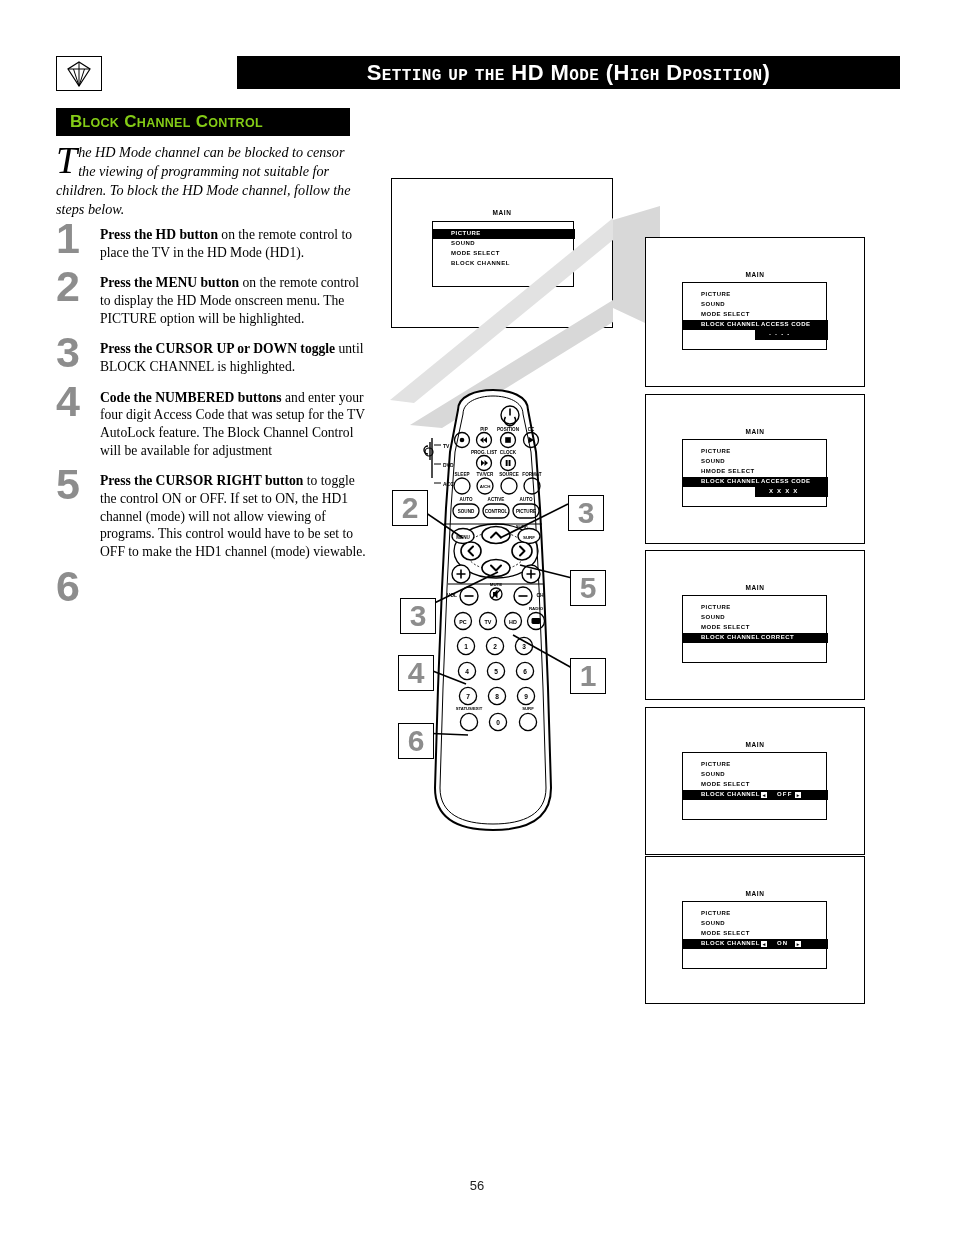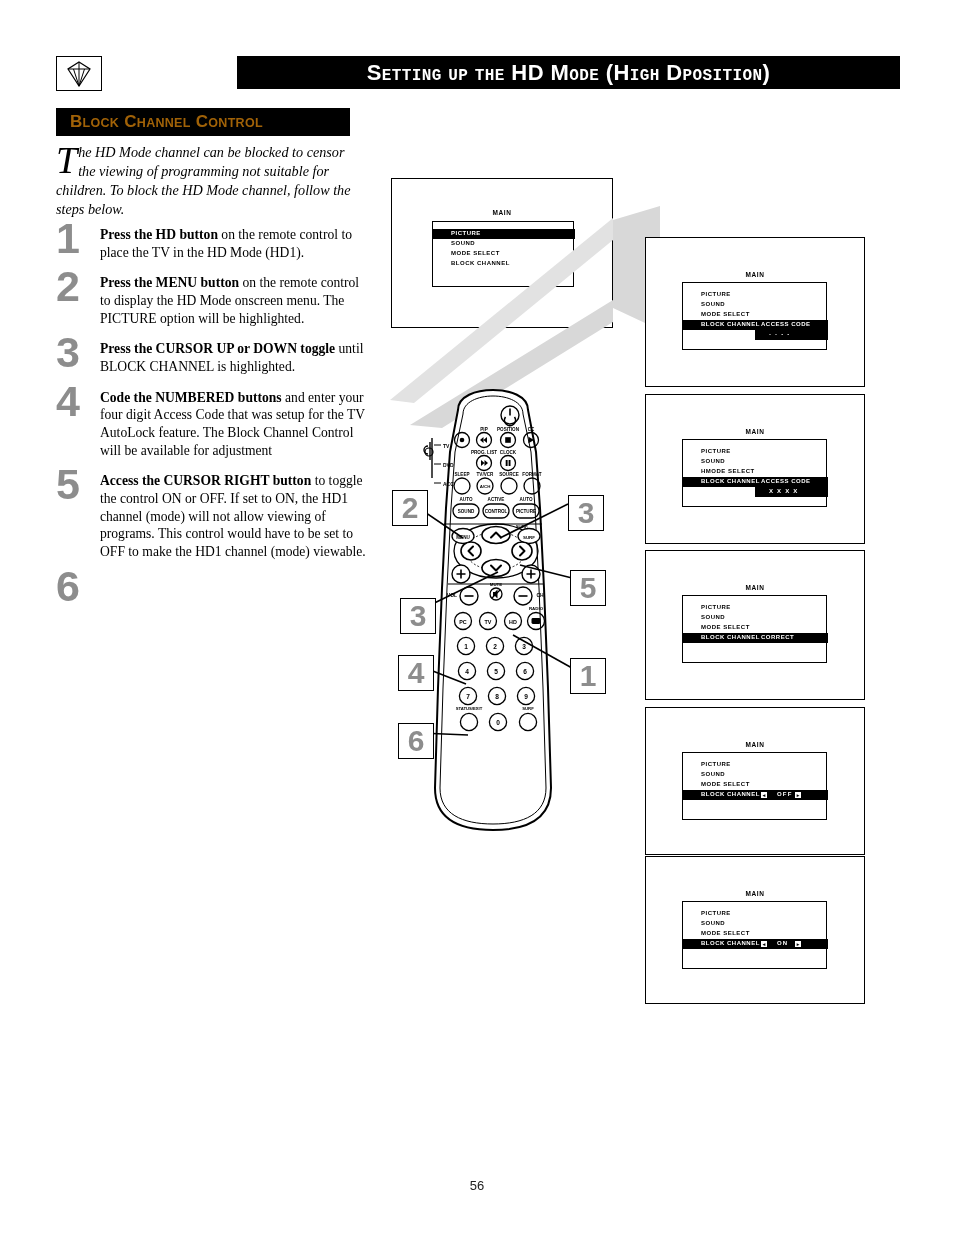--- a/index.html
+++ b/index.html
@@ -27,21 +27,21 @@
   }
   .logo-box svg{position:absolute;left:50%;top:50%;transform:translate(-50%,-50%);}
 
   
   .sec-bar{
     position:absolute;left:56px;top:108px;width:294px;height:28px;
     background:#000;display:flex;align-items:center;padding-left:14px;
     box-sizing:border-box;
   }
   .sec-title{
-    color:#a16207;font-family:"Liberation Sans",sans-serif;font-weight:bold;
+    color:#84cc16;font-family:"Liberation Sans",sans-serif;font-weight:bold;
     font-size:17px;letter-spacing:.3px;white-space:nowrap;
   }
   .sec-title .sc{font-size:12.5px;}
 
   
   .intro{
     position:absolute;left:56px;top:143px;width:308px;
     font-style:italic;font-size:14.2px;line-height:1.33;text-align:left;
   }
   .dropcap{
@@ -135,21 +135,21 @@
       <div class="step">
         <div class="num">3</div>
         <div class="txt"><b>Press the CURSOR UP or DOWN toggle</b> until BLOCK CHANNEL is highlighted.</div>
       </div>
       <div class="step">
         <div class="num">4</div>
         <div class="txt"><b>Code the NUMBERED buttons</b> and enter your four digit Access Code that was setup for the TV AutoLock feature. The Block Channel Control will be available for adjustment</div>
       </div>
       <div class="step">
         <div class="num">5</div>
-        <div class="txt"><b>Access the CURSOR RIGHT button</b> to toggle the control ON or OFF. If set to ON, the HD1 channel (mode) will not allow viewing of programs. This control would have to be set to OFF to make the HD1 channel (mode) viewable.</div>
+        <div class="txt"><b>Press the CURSOR RIGHT button</b> to toggle the control ON or OFF. If set to ON, the HD1 channel (mode) will not allow viewing of programs. This control would have to be set to OFF to make the HD1 channel (mode) viewable.</div>
       </div>
       <div class="step">
         <div class="num">6</div>
       </div>
     </div>
 
   <div class="tvbox" id="screen-main">
     <div class="osd-title" style="top: 30px; font-size: 6.5px;">MAIN</div>
 
   <div style="position: absolute; left: 40px; top: 42px; width: 142px; height: 66px; border: 1.3px solid rgb(0, 0, 0); box-sizing: border-box; background: rgb(255, 255, 255);">

